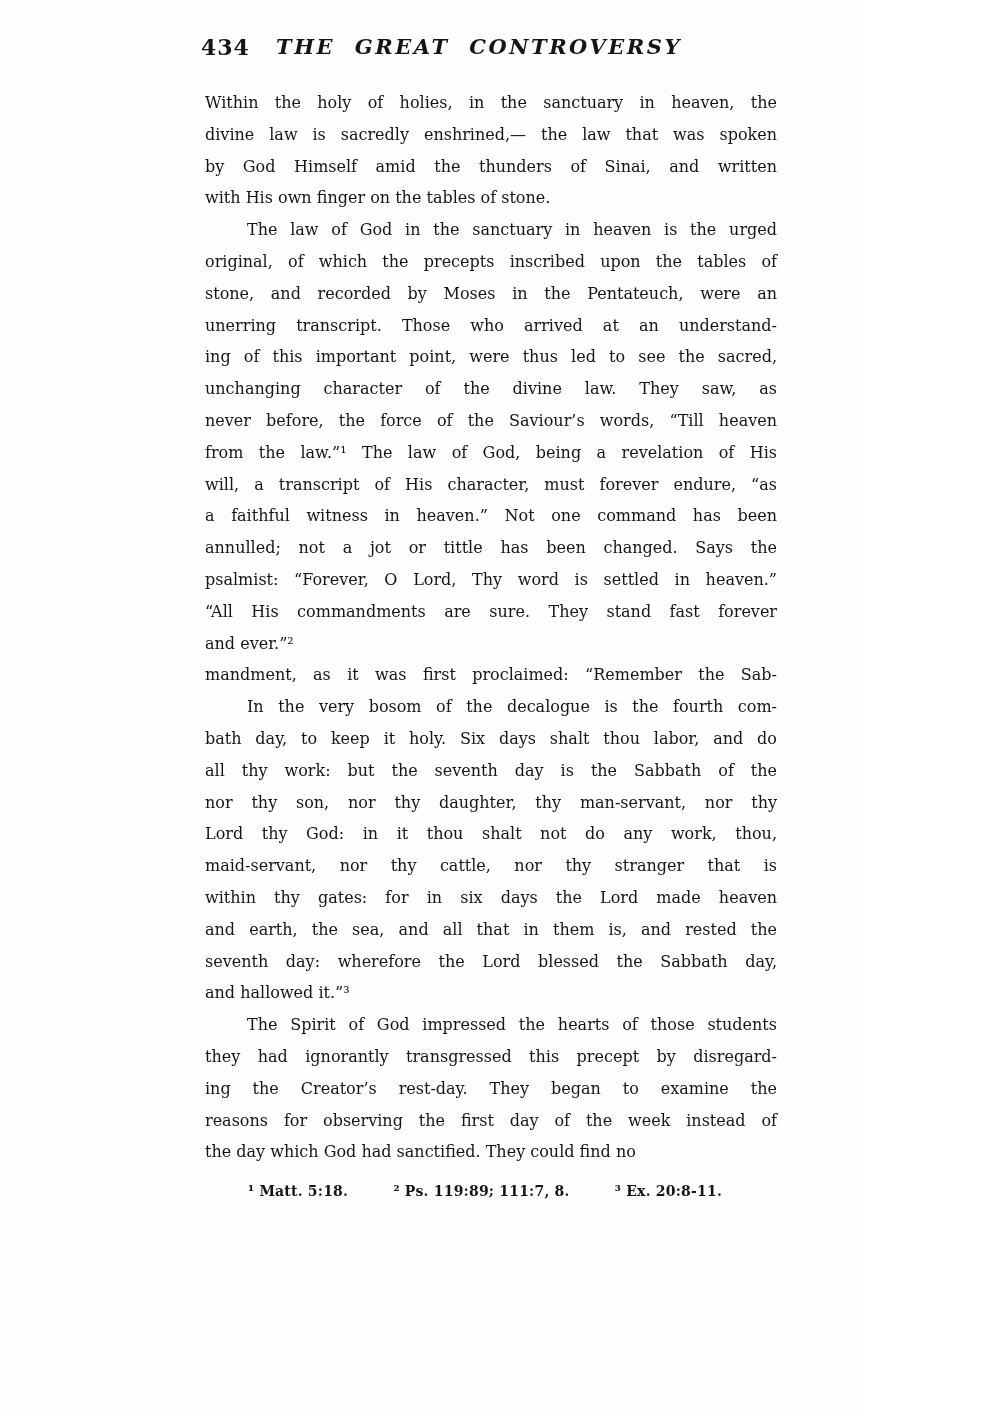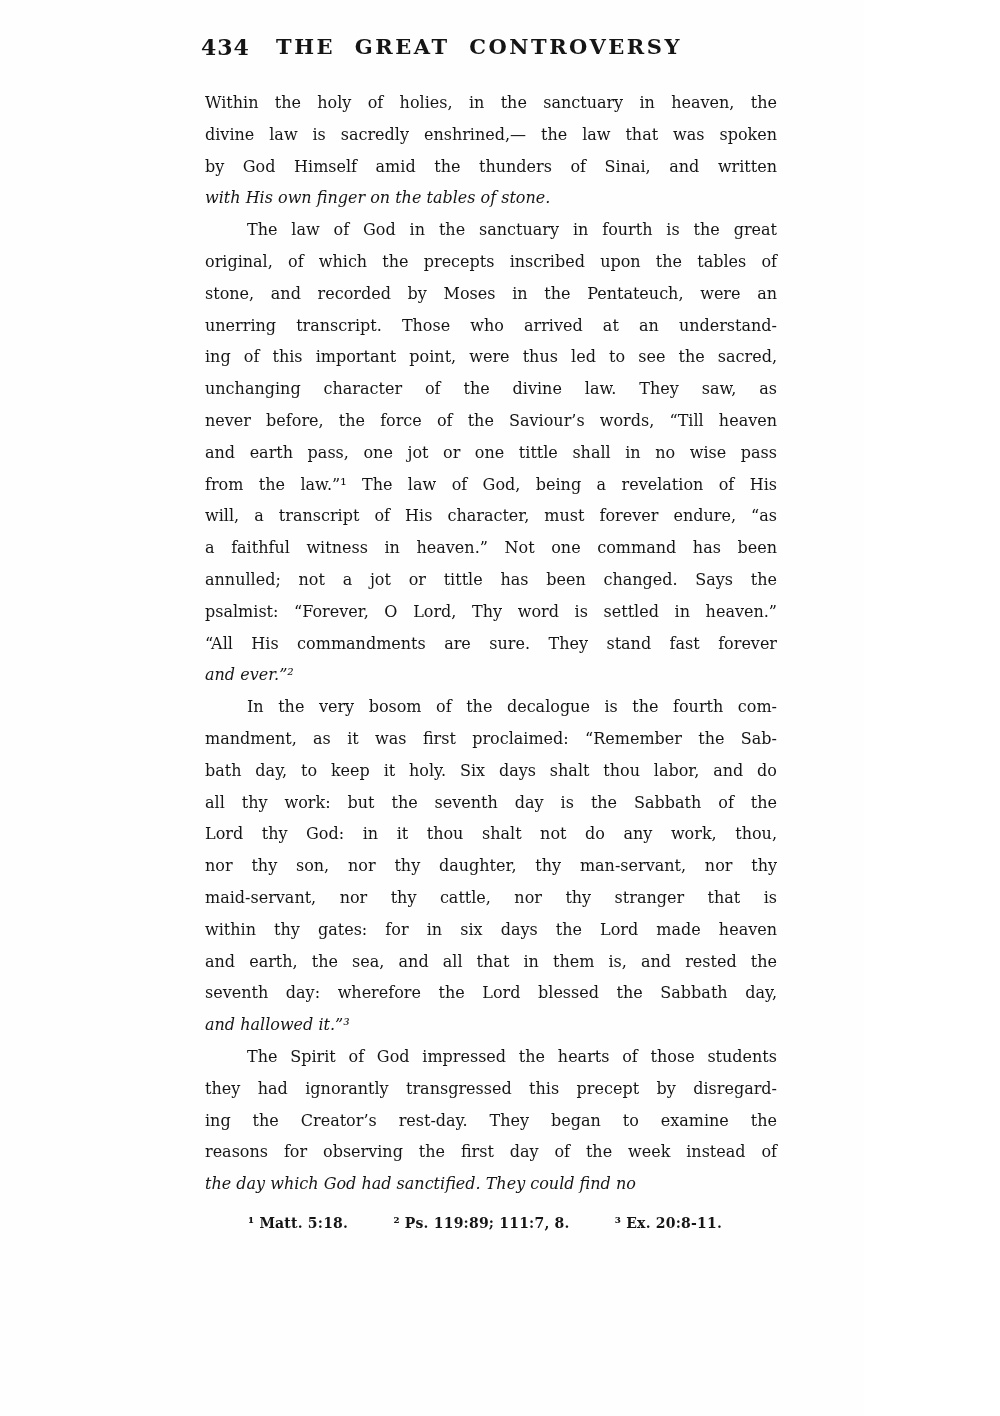--- a/index.html
+++ b/index.html
@@ -28,39 +28,39 @@
     top: 0;
     font-size: 22px;
     font-weight: bold;
     letter-spacing: 1px;
   }
   .running-title {
     display: block;
     text-align: center;
     font-size: 21px;
     font-weight: bold;
+    font-style: italic;
     letter-spacing: 2.5px;
     word-spacing: 10px;
     transform: translateX(-12px);
   }
   .body-text {
     margin-top: 27px;
     font-size: 16px;
     line-height: 31.8px;
   }
   .para { margin: 0; }
   .line {
     text-align: justify;
     text-align-last: justify;
     white-space: nowrap;
   }
   .line.last {
     text-align-last: left;
     white-space: normal;
-    font-style: italic;
   }
   .line.indent { text-indent: 42px; }
   .footnotes {
     margin-top: 15px;
     padding: 0 55px 0 43px;
     display: flex;
     justify-content: space-between;
     font-size: 14px;
     font-weight: bold;
     letter-spacing: 0.2px;
@@ -76,43 +76,42 @@
   </header>
 
   <main class="body-text" id="paragraphs">
       <div class="para">
         <div class="line">Within the holy of holies, in the sanctuary in heaven, the</div>
         <div class="line">divine law is sacredly enshrined,— the law that was spoken</div>
         <div class="line">by God Himself amid the thunders of Sinai, and written</div>
         <div class="line last">with His own finger on the tables of stone.</div>
       </div>
       <div class="para">
-        <div class="line indent">The law of God in the sanctuary in fourth is the great</div>
+        <div class="line indent">The law of God in the sanctuary in heaven is the urged</div>
         <div class="line">original, of which the precepts inscribed upon the tables of</div>
         <div class="line">stone, and recorded by Moses in the Pentateuch, were an</div>
         <div class="line">unerring transcript. Those who arrived at an understand-</div>
         <div class="line">ing of this important point, were thus led to see the sacred,</div>
         <div class="line">unchanging character of the divine law. They saw, as</div>
         <div class="line">never before, the force of the Saviour’s words, “Till heaven</div>
-        <div class="line">and earth pass, one jot or one tittle shall in no wise pass</div>
         <div class="line">from the law.”¹ The law of God, being a revelation of His</div>
         <div class="line">will, a transcript of His character, must forever endure, “as</div>
         <div class="line">a faithful witness in heaven.” Not one command has been</div>
         <div class="line">annulled; not a jot or tittle has been changed. Says the</div>
         <div class="line">psalmist: “Forever, O Lord, Thy word is settled in heaven.”</div>
         <div class="line">“All His commandments are sure. They stand fast forever</div>
         <div class="line last">and ever.”²</div>
       </div>
       <div class="para">
+        <div class="line">mandment, as it was first proclaimed: “Remember the Sab-</div>
         <div class="line indent">In the very bosom of the decalogue is the fourth com-</div>
-        <div class="line">mandment, as it was first proclaimed: “Remember the Sab-</div>
         <div class="line">bath day, to keep it holy. Six days shalt thou labor, and do</div>
         <div class="line">all thy work: but the seventh day is the Sabbath of the</div>
+        <div class="line">nor thy son, nor thy daughter, thy man-servant, nor thy</div>
         <div class="line">Lord thy God: in it thou shalt not do any work, thou,</div>
-        <div class="line">nor thy son, nor thy daughter, thy man-servant, nor thy</div>
         <div class="line">maid-servant, nor thy cattle, nor thy stranger that is</div>
         <div class="line">within thy gates: for in six days the Lord made heaven</div>
         <div class="line">and earth, the sea, and all that in them is, and rested the</div>
         <div class="line">seventh day: wherefore the Lord blessed the Sabbath day,</div>
         <div class="line last">and hallowed it.”³</div>
       </div>
       <div class="para">
         <div class="line indent">The Spirit of God impressed the hearts of those students</div>
         <div class="line">they had ignorantly transgressed this precept by disregard-</div>
         <div class="line">ing the Creator’s rest-day. They began to examine the</div>

